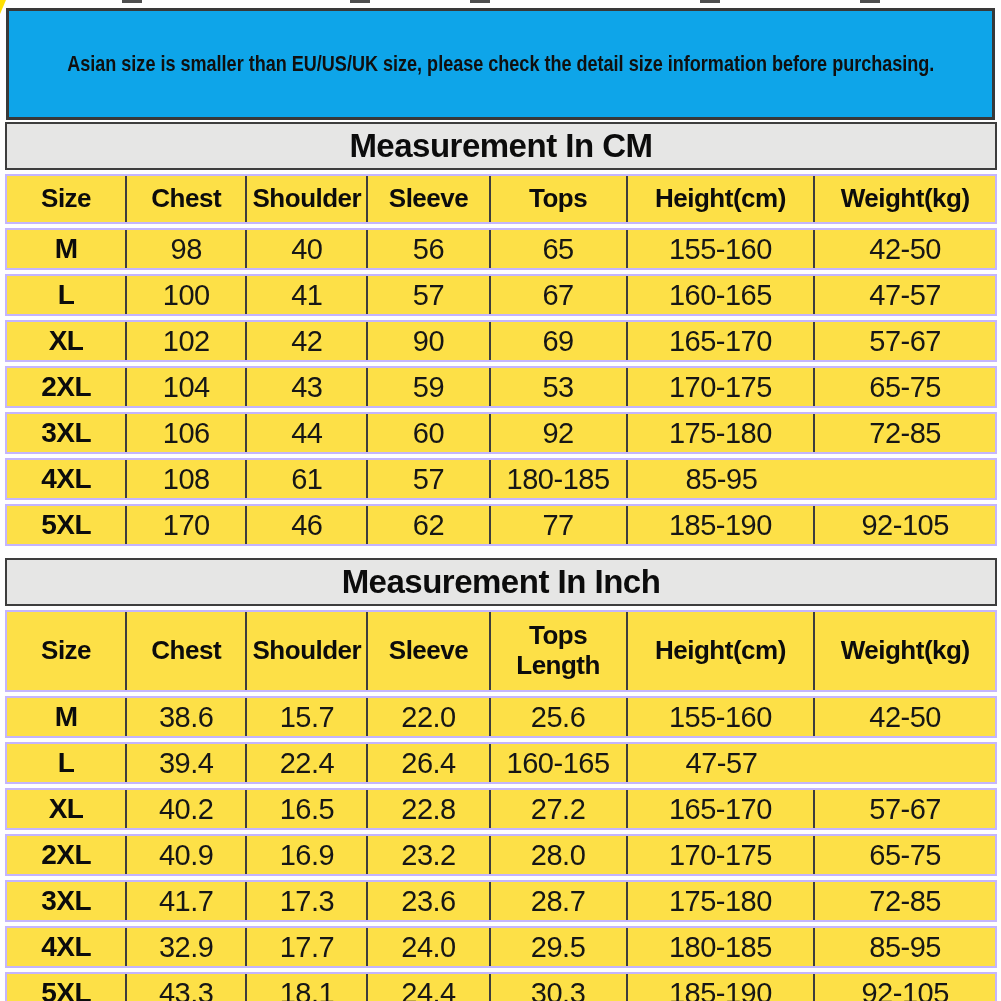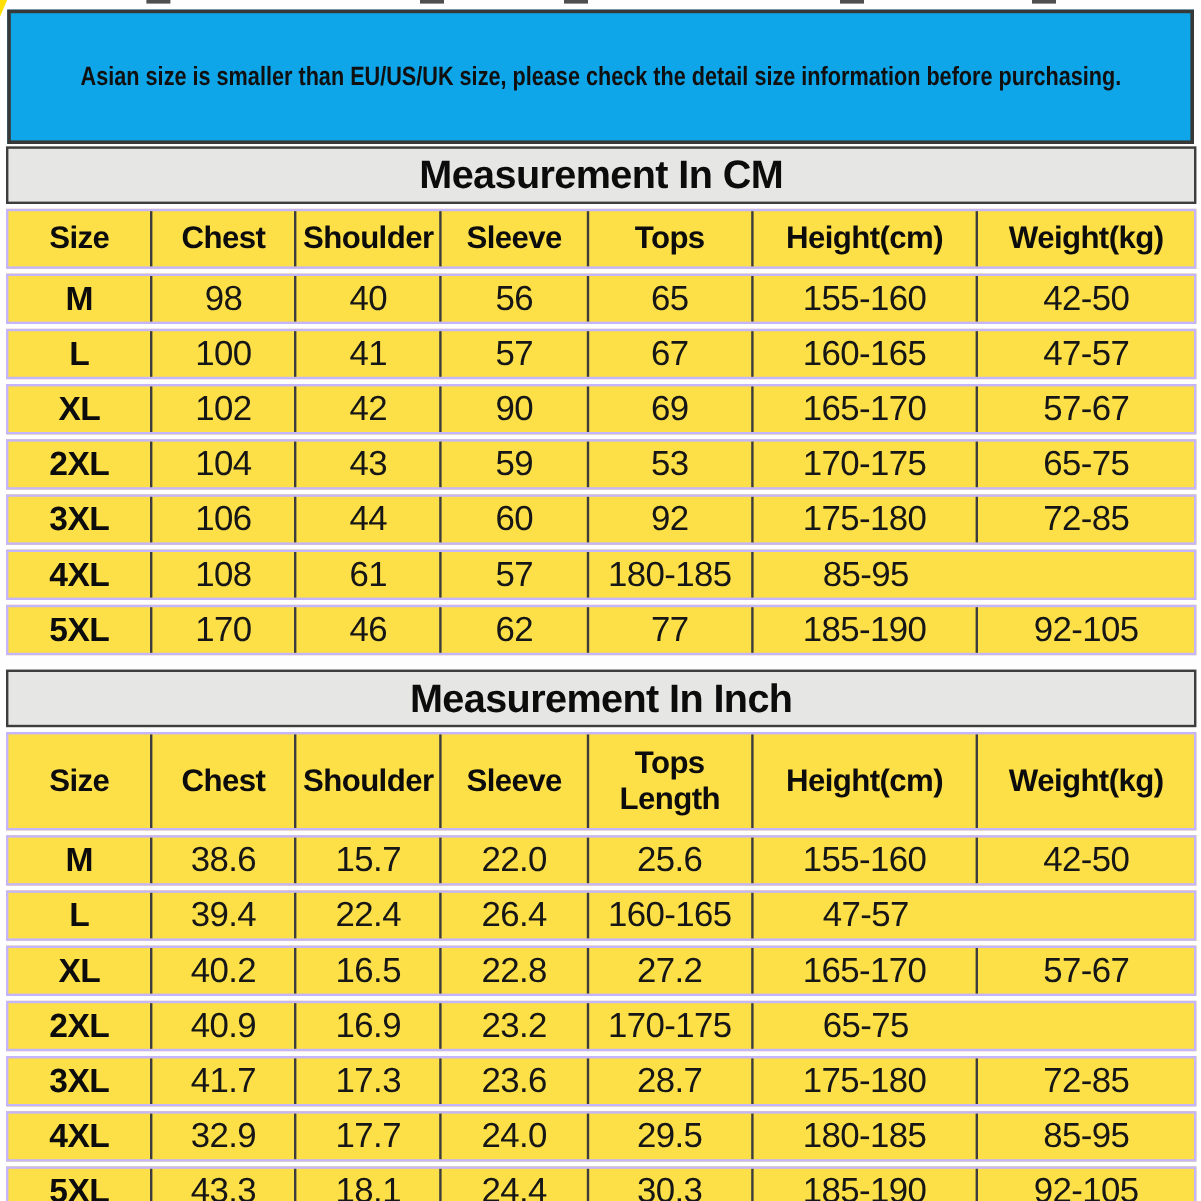--- a/index.html
+++ b/index.html
@@ -255,20 +255,21 @@
         <div class="cell data-cell">22.8</div>
         <div class="cell data-cell">27.2</div>
         <div class="cell data-cell">165-170</div>
         <div class="cell data-cell">57-67</div>
       </div>
       <div class="t-row t-data">
         <div class="cell data-cell size-cell">2XL</div>
         <div class="cell data-cell">40.9</div>
         <div class="cell data-cell">16.9</div>
         <div class="cell data-cell">23.2</div>
+        <div class="cell data-cell">28.0</div>
         <div class="cell data-cell">170-175</div>
         <div class="cell data-cell">65-75</div>
       </div>
       <div class="t-row t-data">
         <div class="cell data-cell size-cell">3XL</div>
         <div class="cell data-cell">41.7</div>
         <div class="cell data-cell">17.3</div>
         <div class="cell data-cell">23.6</div>
         <div class="cell data-cell">28.7</div>
         <div class="cell data-cell">175-180</div>

